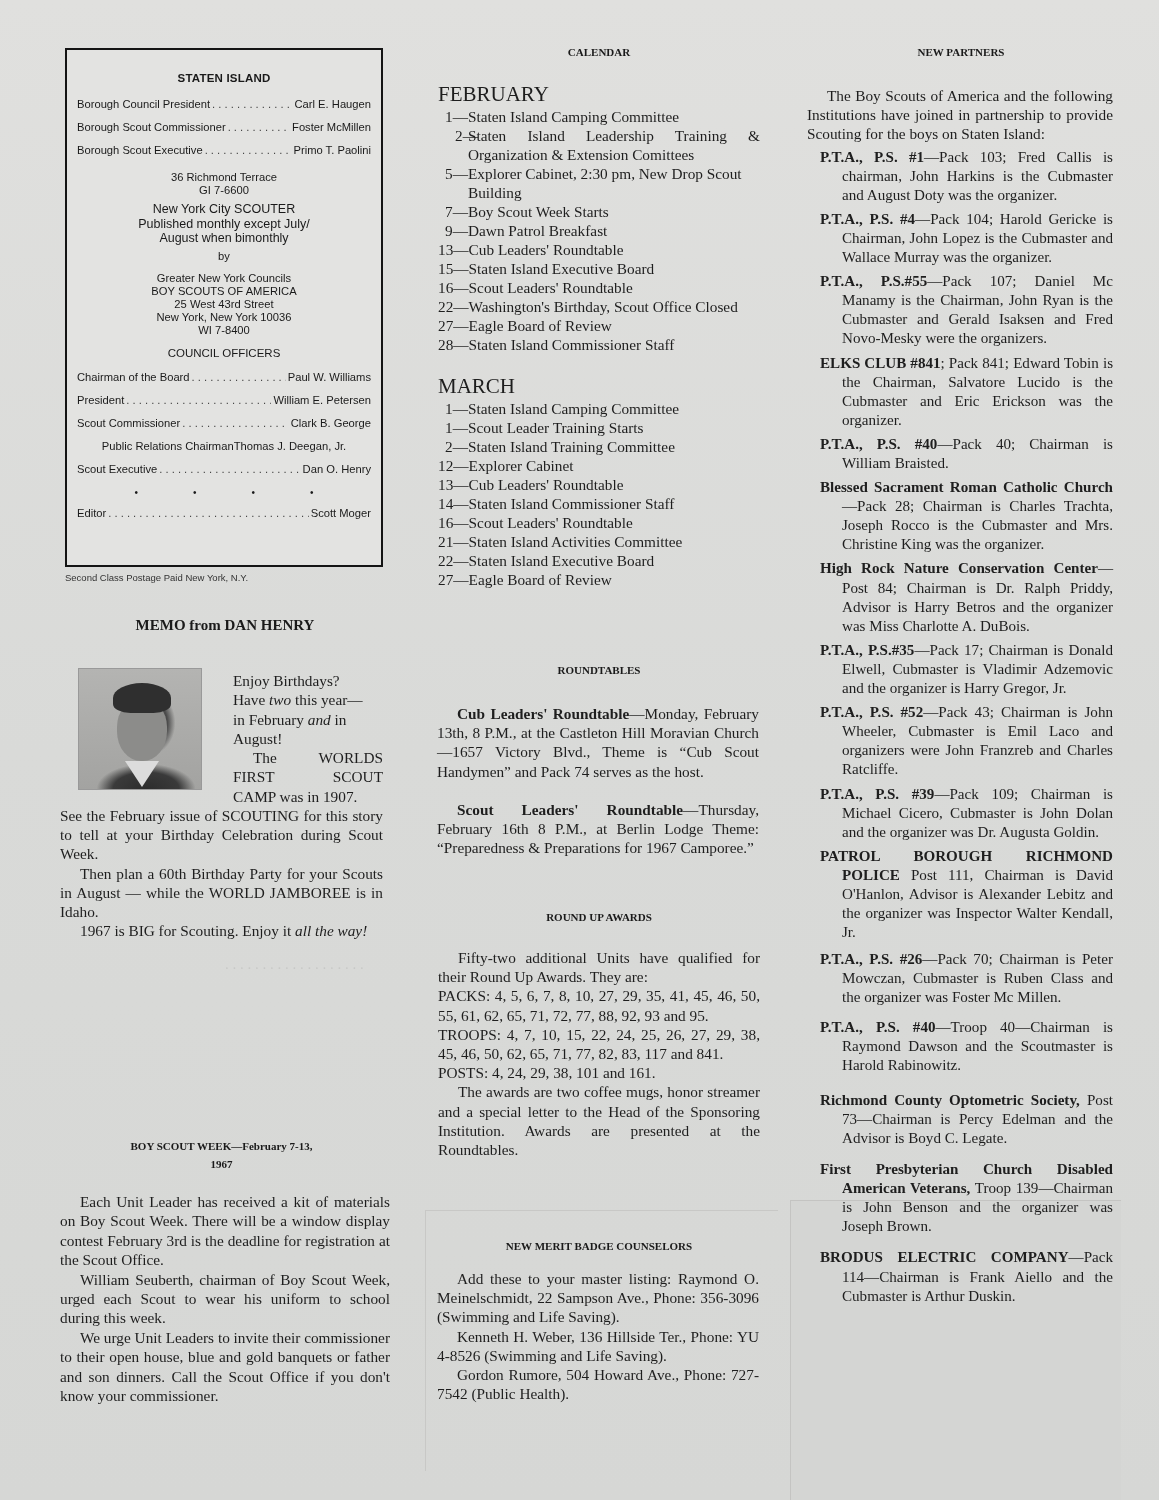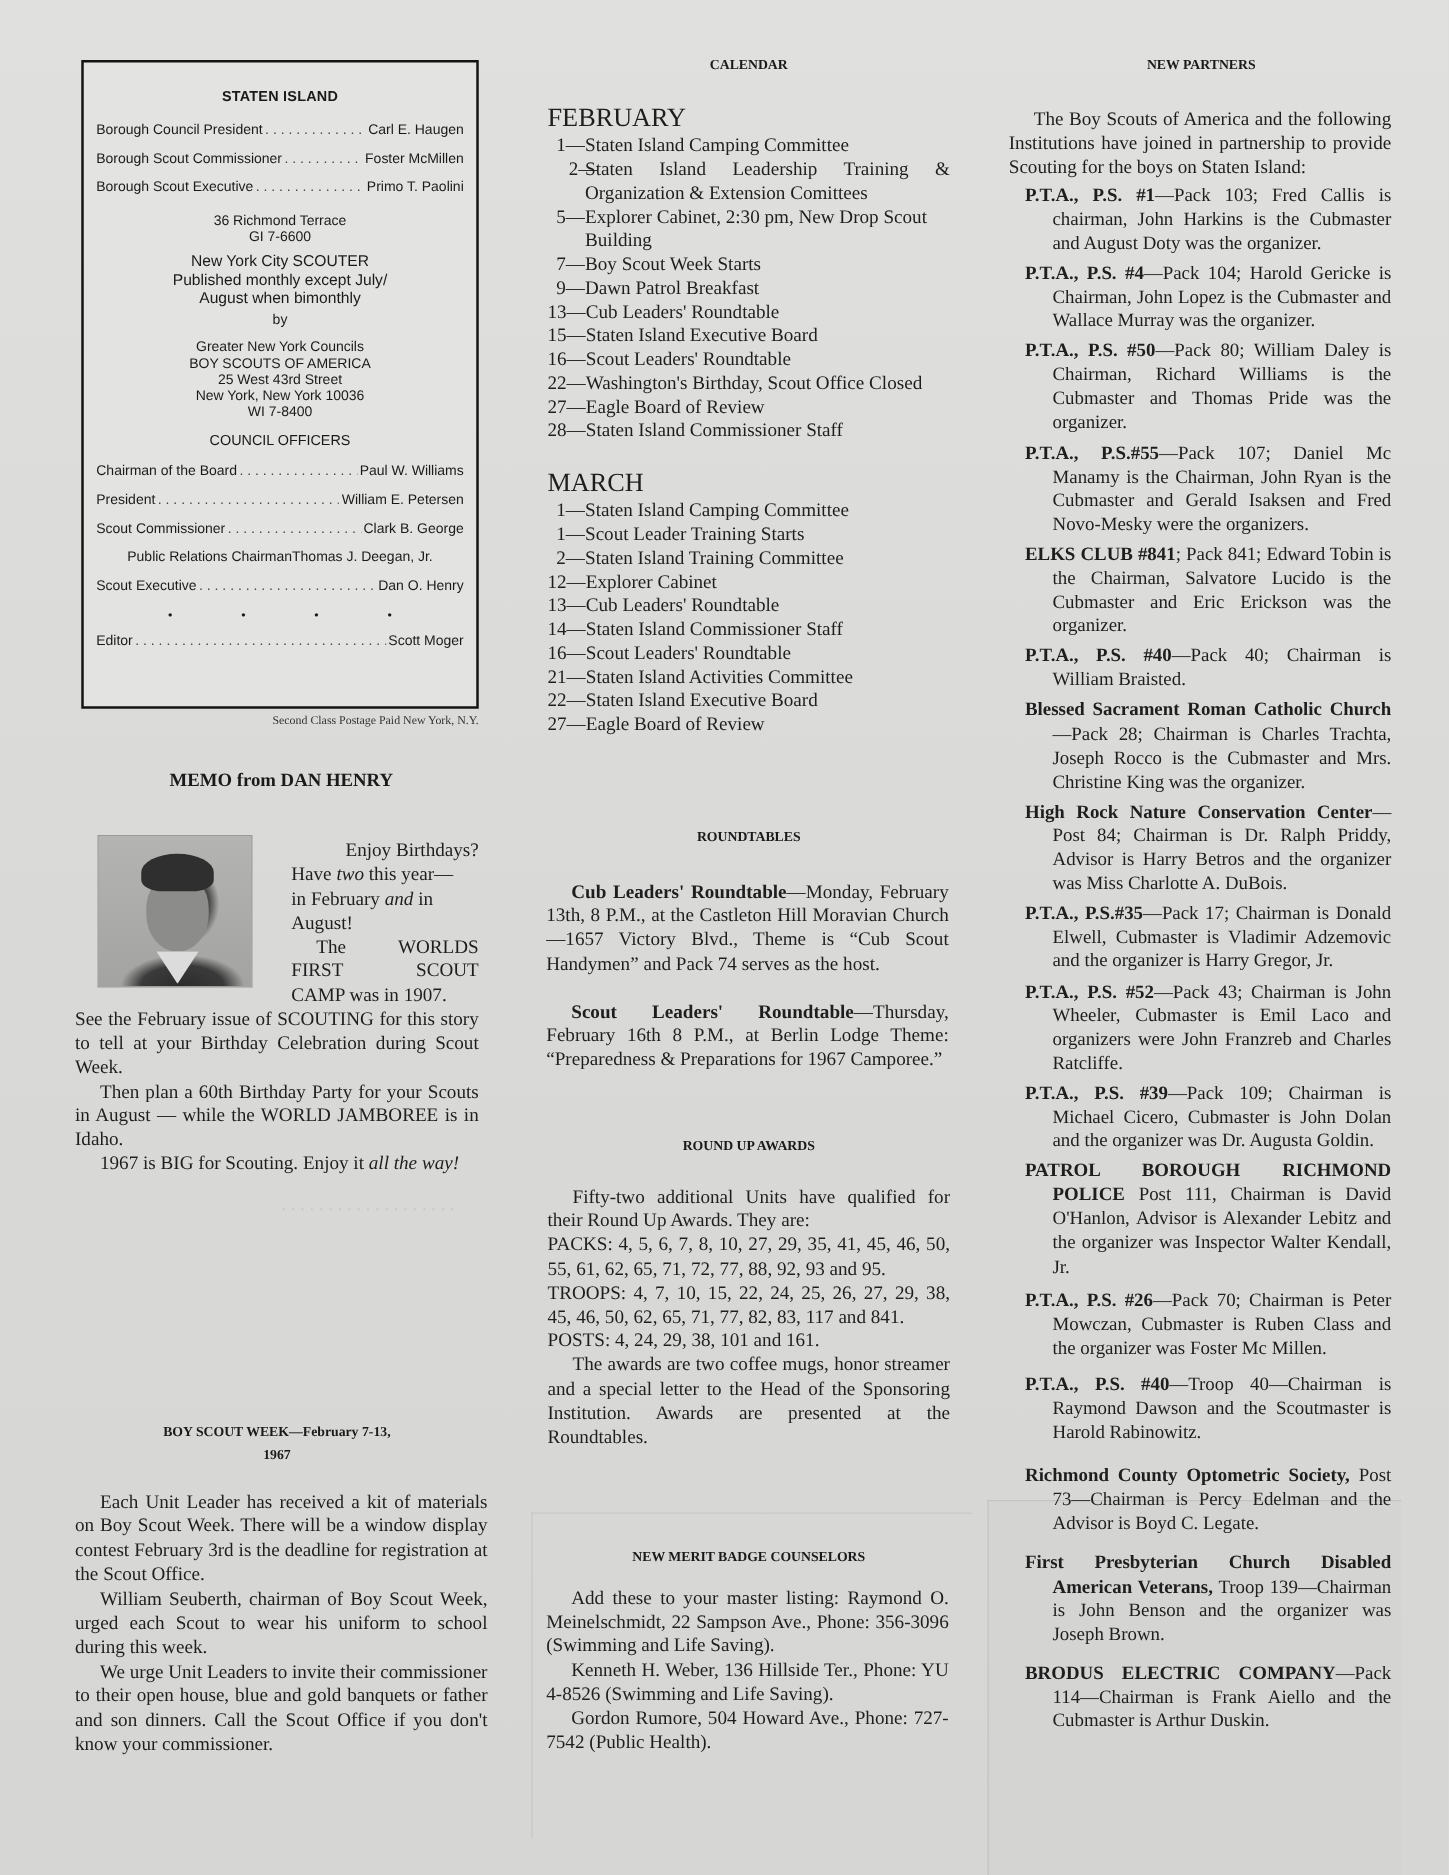--- a/index.html
+++ b/index.html
@@ -21,21 +21,21 @@
   .mast .hd { text-align: center; font-weight: bold; font-size: 11.5px; margin-top: 22px; letter-spacing: 0.2px; }
   .mast .row { display: flex; font-size: 11.2px; margin: 0 10px; height: 23px; align-items: center; white-space: nowrap; overflow: hidden; }
   .mast .row .lbl { flex: 0 0 auto; }
   .mast .row .dots { flex: 1 1 auto; overflow: hidden; color: #444; margin: 0 2px; }
   .mast .row .dots::before { content: ". . . . . . . . . . . . . . . . . . . . . . . . . . . . . . . . . . . . . ."; }
   .mast .row .val { flex: 0 0 auto; }
   .mast .row.plain { justify-content: center; }
   .mast .ctr { text-align: center; font-size: 11.2px; line-height: 13px; }
   .mast .ctr.big { font-size: 12.5px; line-height: 14.5px; }
   .mast .bullets { display: flex; justify-content: space-around; margin: 6px 40px 4px; font-size: 10px; }
-  .postage { position: absolute; left: 65px; top: 572px; width: 318px; text-align: right; font-family: Liberation Serif, serif; font-size: 9.5px; color: #333; }
+  .postage { position: absolute; left: 65px; top: 572px; width: 318px; text-align: left; font-family: Liberation Sans, sans-serif; font-size: 9.5px; color: #333; }
 
   h2.sec { font-family: "Liberation Serif", serif; font-weight: bold; font-size: 11px; text-align: center; margin: 0; color: #1a1a1a; position: absolute; }
   .txt { font-size: 15.3px; line-height: 19.2px; text-align: justify; }
   .p-ind { text-indent: 20px; margin: 0; }
 
   
   .photo {
     position: absolute; left: 78px; top: 668px; width: 122px; height: 120px;
     background: radial-gradient(ellipse 32px 40px at 58% 45%, #6a6a6a 0%, #4a4a4a 55%, transparent 80%),
                 radial-gradient(ellipse 55px 28px at 55% 100%, #2c2c2c 0%, #3a3a3a 60%, transparent 90%),
@@ -139,21 +139,21 @@
   </div>
   <div class="postage">Second Class Postage Paid New York, N.Y.</div>
 
   <h2 class="sec" style="left:58px; width:334px; top:617px; font-size:15px;">MEMO from DAN HENRY</h2>
   <div class="photo">
     <div class="face"></div>
     <div class="hair"></div>
     <div class="collar"></div>
   </div>
   <div style="position:absolute; left:233px; top:671px; width:150px; font-size:15.3px; line-height:19.3px;">
-    <div style="display:flex; justify-content:flex-end;">
+    <div style="display:flex; justify-content:flex-start;">
         <span>Enjoy Birthdays?</span>
       </div>
     <div>Have <i>two</i> this year—</div>
     <div>in February <i>and</i> in</div>
     <div>August!</div>
     <div style="padding-left:20px; text-align:justify; text-align-last:justify;">The WORLDS</div>
     <div style="text-align:justify; text-align-last:justify;">FIRST SCOUT</div>
     <div>CAMP was in 1907.</div>
   </div>
   <div class="txt" style="position:absolute; left:60px; top:806px; width:323px;">
@@ -287,21 +287,20 @@
     <p class="p-ind">Gordon Rumore, 504 Howard Ave., Phone: 727-7542 (Public Health).</p>
   </div>
 
   <div class="boxed"></div>
   <h2 class="sec" style="left:806px; width:310px; top:46px;">NEW PARTNERS</h2>
   <div class="txt" style="position:absolute; left:807px; top:86px; width:306px;">
     <p class="p-ind" style="margin-bottom:4px">The Boy Scouts of America and the following Institutions have joined in partnership to provide Scouting for the boys on Staten Island:</p>
     <div id="partners-list">
         <p class="partner"><b>P.T.A., P.S. #1</b><span>—Pack 103; Fred Callis is chairman, John Harkins is the Cubmaster and August Doty was the organizer.</span></p>
         <p class="partner"><b>P.T.A., P.S. #4</b><span>—Pack 104; Harold Gericke is Chairman, John Lopez is the Cubmaster and Wallace Murray was the organizer.</span></p>
-        <p class="partner"><b>P.T.A., P.S. #50</b><span>—Pack 80; William Daley is Chairman, Richard Williams is the Cubmaster and Thomas Pride was the organizer.</span></p>
         <p class="partner"><b>P.T.A., P.S.#55</b><span>—Pack 107; Daniel Mc Manamy is the Chairman, John Ryan is the Cubmaster and Gerald Isaksen and Fred Novo-Mesky were the organizers.</span></p>
         <p class="partner"><b>ELKS CLUB #841</b><span>; Pack 841; Edward Tobin is the Chairman, Salvatore Lucido is the Cubmaster and Eric Erickson was the organizer.</span></p>
         <p class="partner"><b>P.T.A., P.S. #40</b><span>—Pack 40; Chairman is William Braisted.</span></p>
         <p class="partner"><b>Blessed Sacrament Roman Catholic Church</b><span> —Pack 28; Chairman is Charles Trachta, Joseph Rocco is the Cubmaster and Mrs. Christine King was the organizer.</span></p>
         <p class="partner"><b>High Rock Nature Conservation Center</b><span>— Post 84; Chairman is Dr. Ralph Priddy, Advisor is Harry Betros and the organizer was Miss Charlotte A. DuBois.</span></p>
         <p class="partner"><b>P.T.A., P.S.#35</b><span>—Pack 17; Chairman is Donald Elwell, Cubmaster is Vladimir Adzemovic and the organizer is Harry Gregor, Jr.</span></p>
         <p class="partner"><b>P.T.A., P.S. #52</b><span>—Pack 43; Chairman is John Wheeler, Cubmaster is Emil Laco and organizers were John Franzreb and Charles Ratcliffe.</span></p>
         <p class="partner"><b>P.T.A., P.S. #39</b><span>—Pack 109; Chairman is Michael Cicero, Cubmaster is John Dolan and the organizer was Dr. Augusta Goldin.</span></p>
         <p class="partner" style="margin-bottom: 8px;"><b>PATROL BOROUGH RICHMOND POLICE</b><span> Post 111, Chairman is David O'Hanlon, Advisor is Alexander Lebitz and the organizer was Inspector Walter Kendall, Jr.</span></p>
         <p class="partner" style="margin-bottom: 10px;"><b>P.T.A., P.S. #26</b><span>—Pack 70; Chairman is Peter Mowczan, Cubmaster is Ruben Class and the organizer was Foster Mc Millen.</span></p>

